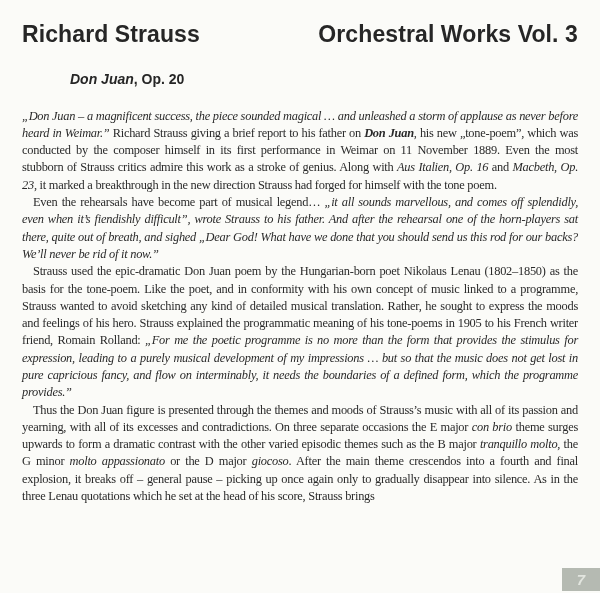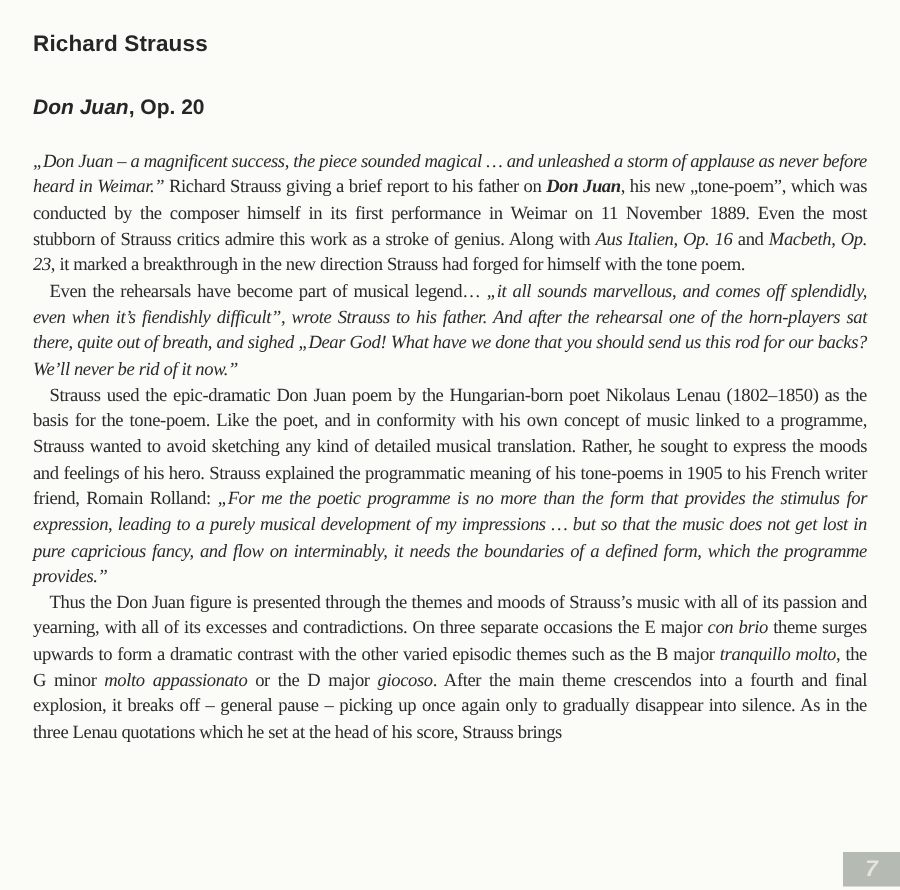--- a/index.html
+++ b/index.html
@@ -18,30 +18,31 @@
     position: relative;
     width: 600px;
     height: 593px;
     box-sizing: border-box;
     padding: 22px 22px 0 22px;
   }
   .header {
     display: flex;
     justify-content: space-between;
     align-items: baseline;
-    font-size: 15px;
+    font-size: 23px;
     font-weight: bold;
     letter-spacing: 0.1px;
     line-height: 1.05;
   }
   .work-title {
     margin-top: 26px;
     font-size: 14px;
     font-weight: bold;
     line-height: 1.1;
+    margin-left: 48px;
   }
   .body-text {
     margin-top: 20px;
     font-size: 12.4px;
     line-height: 17.3px;
     letter-spacing: -0.25px;
     text-align: justify;
     color: #2a2a2a;
     font-family: Liberation Serif, serif;
   }
@@ -69,20 +70,21 @@
     font-style: italic;
   }
 </style>
 </head>
 <body style="background: rgb(251, 251, 248);">
 
 <div class="page">
 
   <div class="header">
     <span>Richard Strauss</span>
+    <span>Orchestral Works Vol. 3</span>
   </div>
 
   <div class="work-title"><span class="seg-bi">Don Juan</span><span class="seg-b">, Op. 20</span></div>
 
   <div class="body-text" style="color: rgb(42, 42, 42);">
       <p class="para"><span class="seg-i">„Don Juan – a magnificent success, the piece sounded magical … and unleashed a storm of applause as never before heard in Weimar.” </span><span class="seg-r">Richard Strauss giving a brief report to his father on </span><span class="seg-bi">Don Juan</span><span class="seg-r">, his new „tone-poem”, which was conducted by the composer himself in its first performance in Weimar on 11 November 1889. Even the most stubborn of Strauss critics admire this work as a stroke of genius. Along with </span><span class="seg-i">Aus Italien, Op. 16</span><span class="seg-r"> and </span><span class="seg-i">Macbeth, Op. 23</span><span class="seg-r">, it marked a breakthrough in the new direction Strauss had forged for himself with the tone poem.</span></p>
       <p class="para indent"><span class="seg-r">Even the rehearsals have become part of musical legend… </span><span class="seg-i">„it all sounds marvellous, and comes off splendidly, even when it’s fiendishly difficult”, wrote Strauss to his father. And after the rehearsal one of the horn-players sat there, quite out of breath, and sighed „Dear God! What have we done that you should send us this rod for our backs? We’ll never be rid of it now.”</span></p>
       <p class="para indent"><span class="seg-r">Strauss used the epic-dramatic Don Juan poem by the Hungarian-born poet Nikolaus Lenau (1802–1850) as the basis for the tone-poem. Like the poet, and in conformity with his own concept of music linked to a programme, Strauss wanted to avoid sketching any kind of detailed musical translation. Rather, he sought to express the moods and feelings of his hero. Strauss explained the programmatic meaning of his tone-poems in 1905 to his French writer friend, Romain Rolland: </span><span class="seg-i">„For me the poetic programme is no more than the form that provides the stimulus for expression, leading to a purely musical development of my impressions … but so that the music does not get lost in pure capricious fancy, and flow on interminably, it needs the boundaries of a defined form, which the programme provides.”</span></p>
       <p class="para indent"><span class="seg-r">Thus the Don Juan figure is presented through the themes and moods of Strauss’s music with all of its passion and yearning, with all of its excesses and contradictions. On three separate occasions the E major </span><span class="seg-i">con brio</span><span class="seg-r"> theme surges upwards to form a dramatic contrast with the other varied episodic themes such as the B major </span><span class="seg-i">tranquillo molto</span><span class="seg-r">, the G minor </span><span class="seg-i">molto appassionato</span><span class="seg-r"> or the D major </span><span class="seg-i">giocoso</span><span class="seg-r">. After the main theme crescendos into a fourth and final explosion, it breaks off – general pause – picking up once again only to gradually disappear into silence. As in the three Lenau quotations which he set at the head of his score, Strauss brings</span></p>
     </div>

